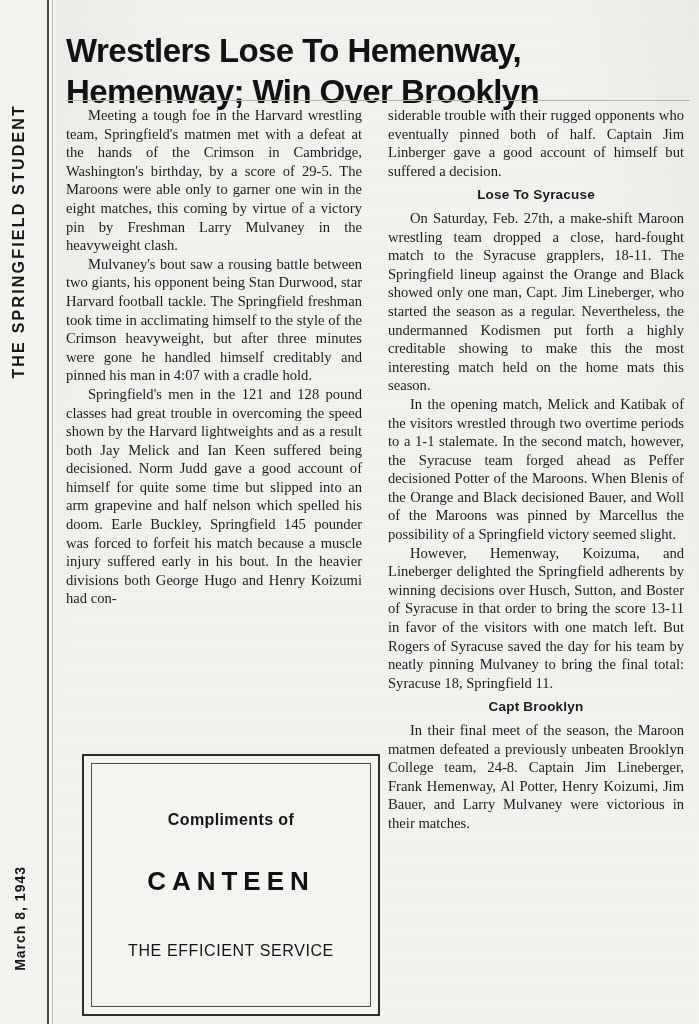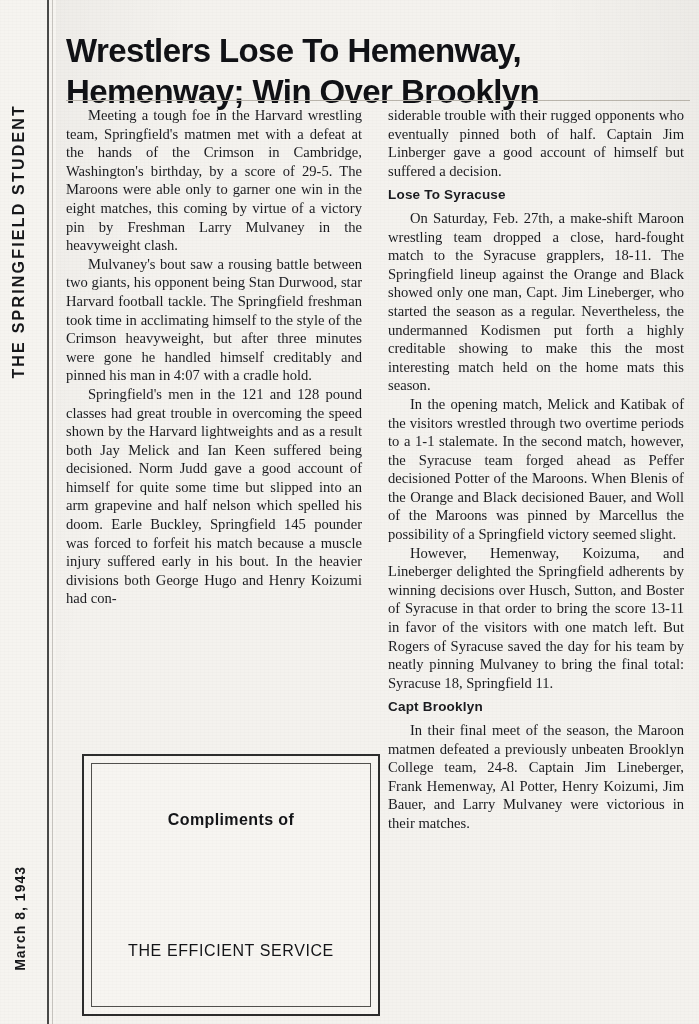--- a/index.html
+++ b/index.html
@@ -116,20 +116,21 @@
     margin: 0 0 0 0;
     text-indent: 22px;
     text-align: justify;
   }
   .col p.cont { text-indent: 0; }
 
   .subhead {
     font-family: "Liberation Sans", sans-serif;
     font-weight: bold;
     font-size: 13.5px;
+    text-align: center;
     text-indent: 0;
     margin: 6px 0 4px 0;
     letter-spacing: 0.2px;
   }
 
   
   .ad {
     position: absolute;
     left: 82px;
     top: 754px;
@@ -222,17 +223,18 @@
     <p>In the opening match, Melick and Katibak of the visitors wrestled through two overtime periods to a 1-1 stalemate. In the second match, however, the Syracuse team forged ahead as Peffer decisioned Potter of the Maroons. When Blenis of the Orange and Black decisioned Bauer, and Woll of the Maroons was pinned by Marcellus the possibility of a Springfield victory seemed slight.</p>
     <p>However, Hemenway, Koizuma, and Lineberger delighted the Springfield adherents by winning decisions over Husch, Sutton, and Boster of Syracuse in that order to bring the score 13-11 in favor of the visitors with one match left. But Rogers of Syracuse saved the day for his team by neatly pinning Mulvaney to bring the final total: Syracuse 18, Springfield 11.</p>
 
     <div class="subhead">Capt Brooklyn</div>
     <p>In their final meet of the season, the Maroon matmen defeated a previously unbeaten Brooklyn College team, 24-8. Captain Jim Lineberger, Frank Hemenway, Al Potter, Henry Koizumi, Jim Bauer, and Larry Mulvaney were victorious in their matches.</p>
   </div>
 
   <div class="ad">
     <div class="ad-inner"></div>
     <div class="ad-compliments">Compliments of</div>
+    <div class="ad-brand">CANTEEN</div>
     <div class="ad-tag">THE EFFICIENT SERVICE</div>
   </div>
 
   <div class="grain"></div>
 </div>
 
 </body></html>

